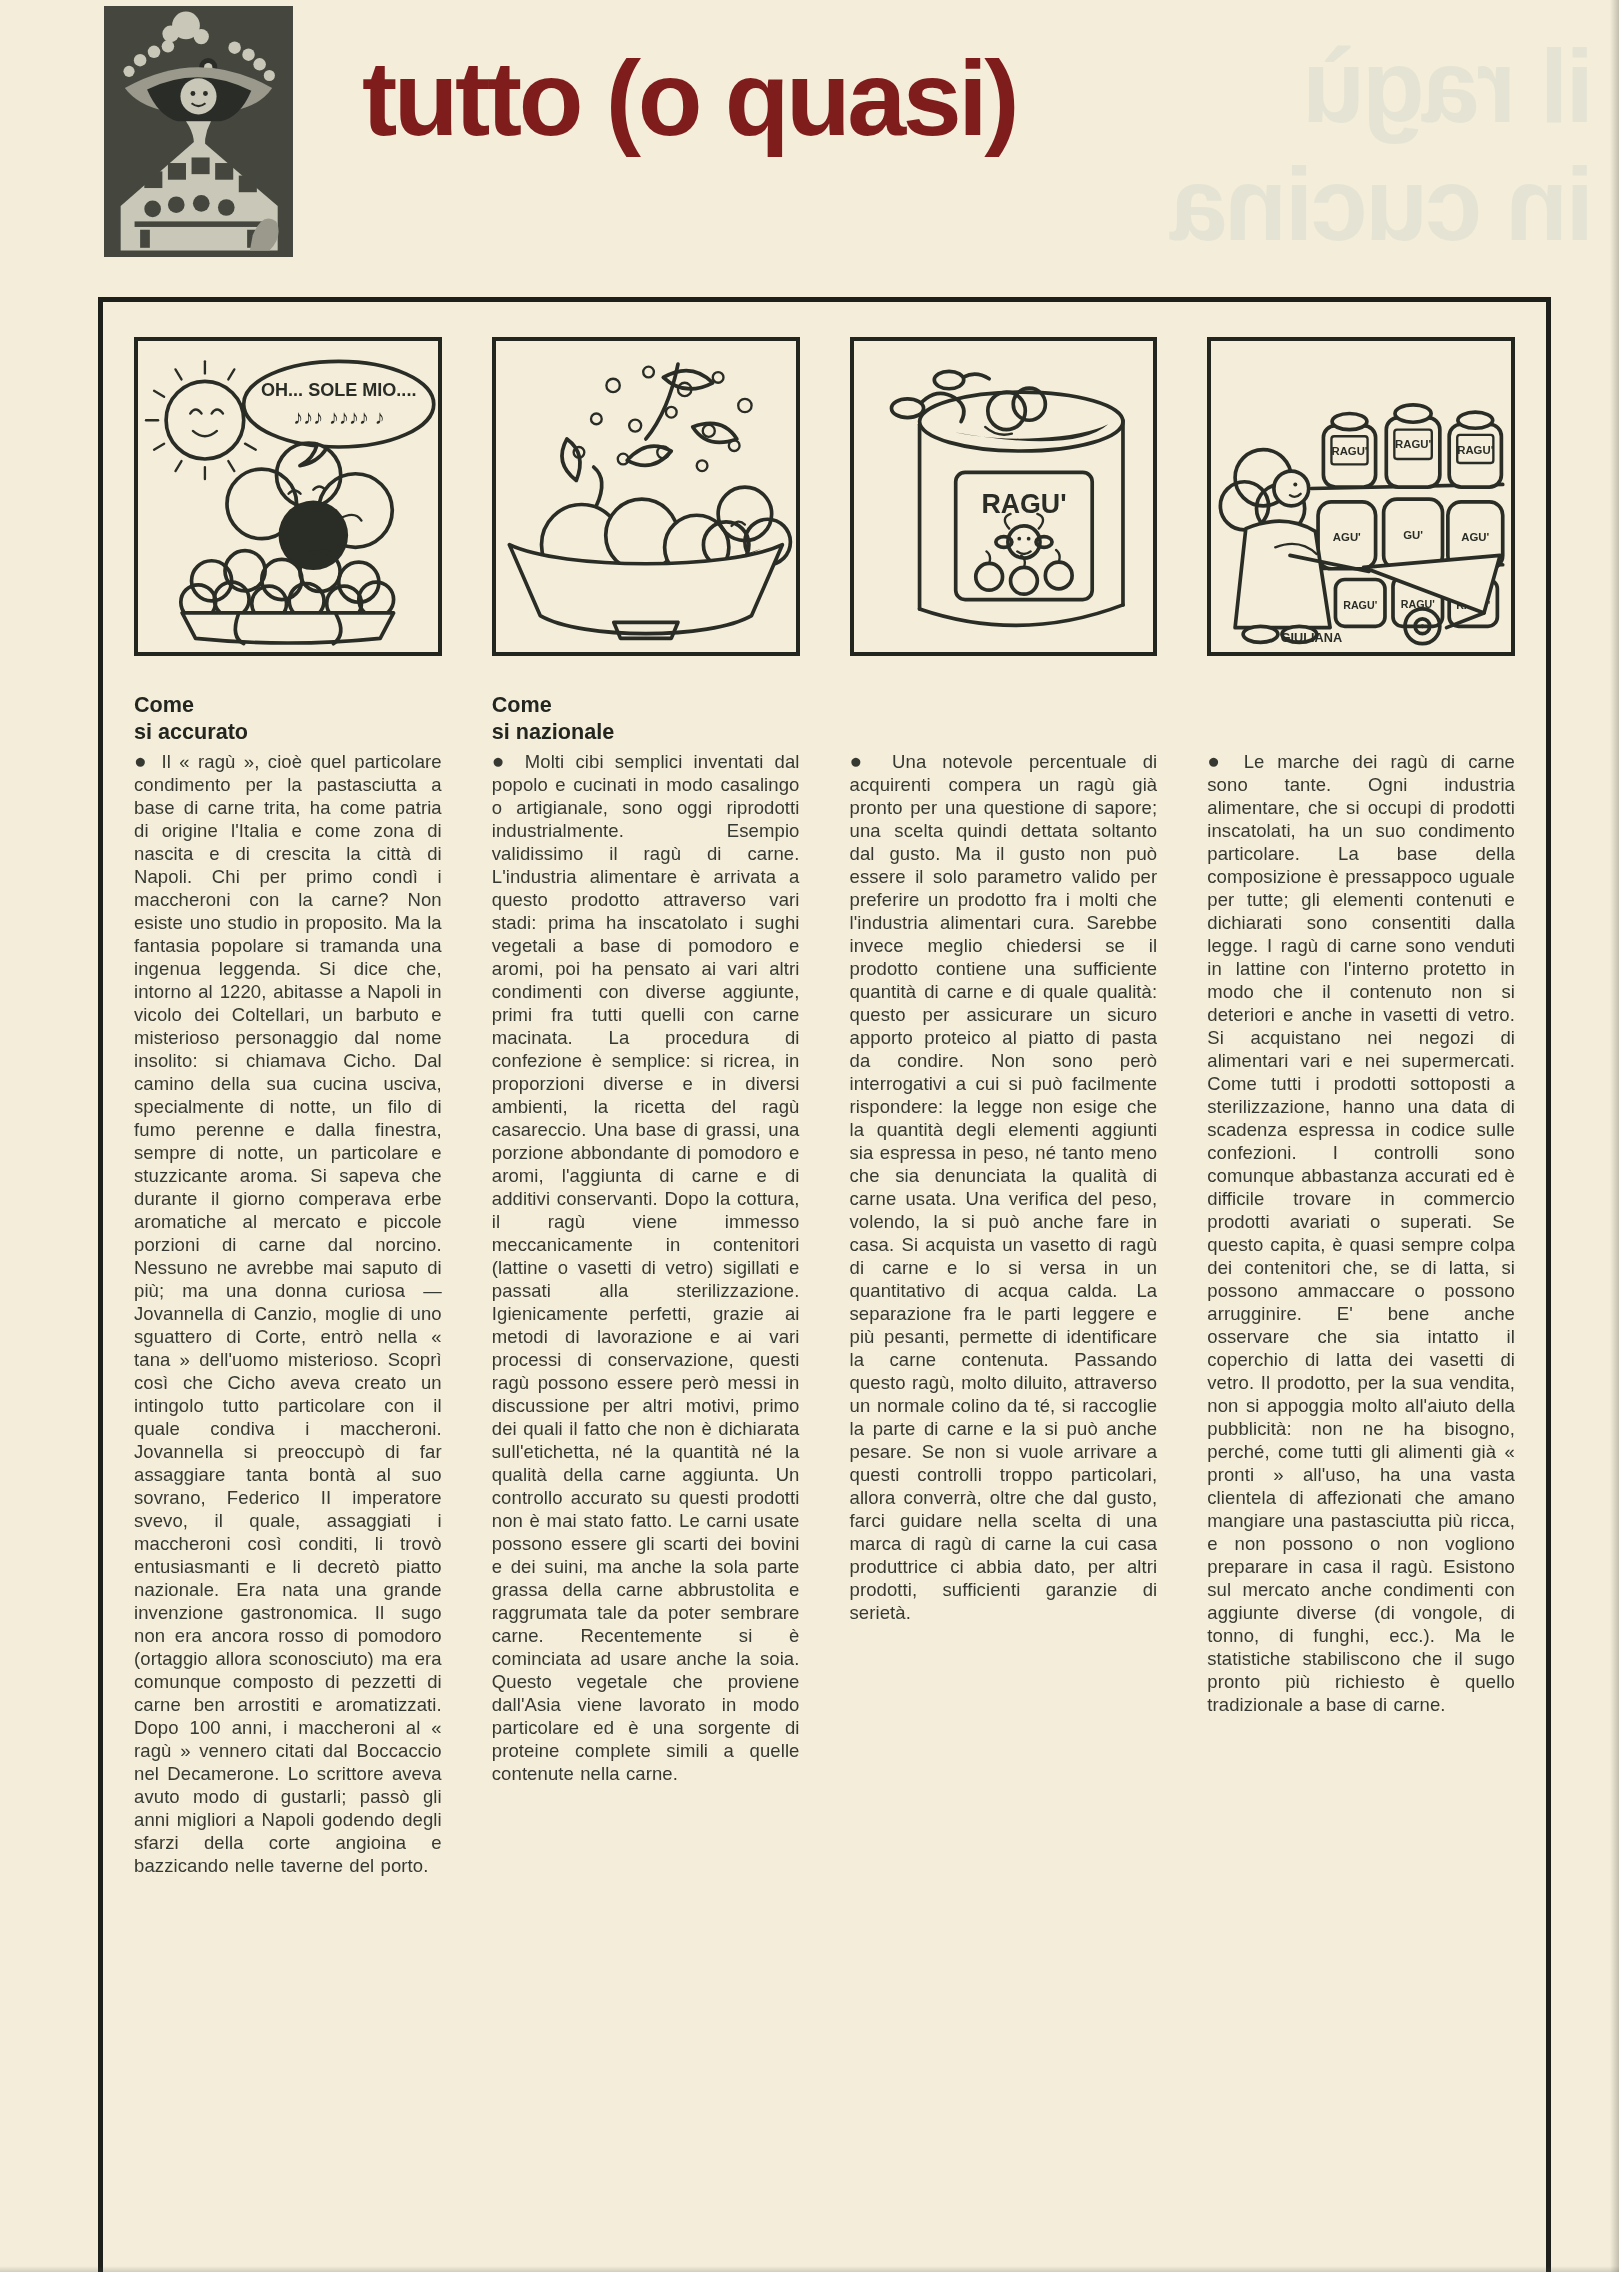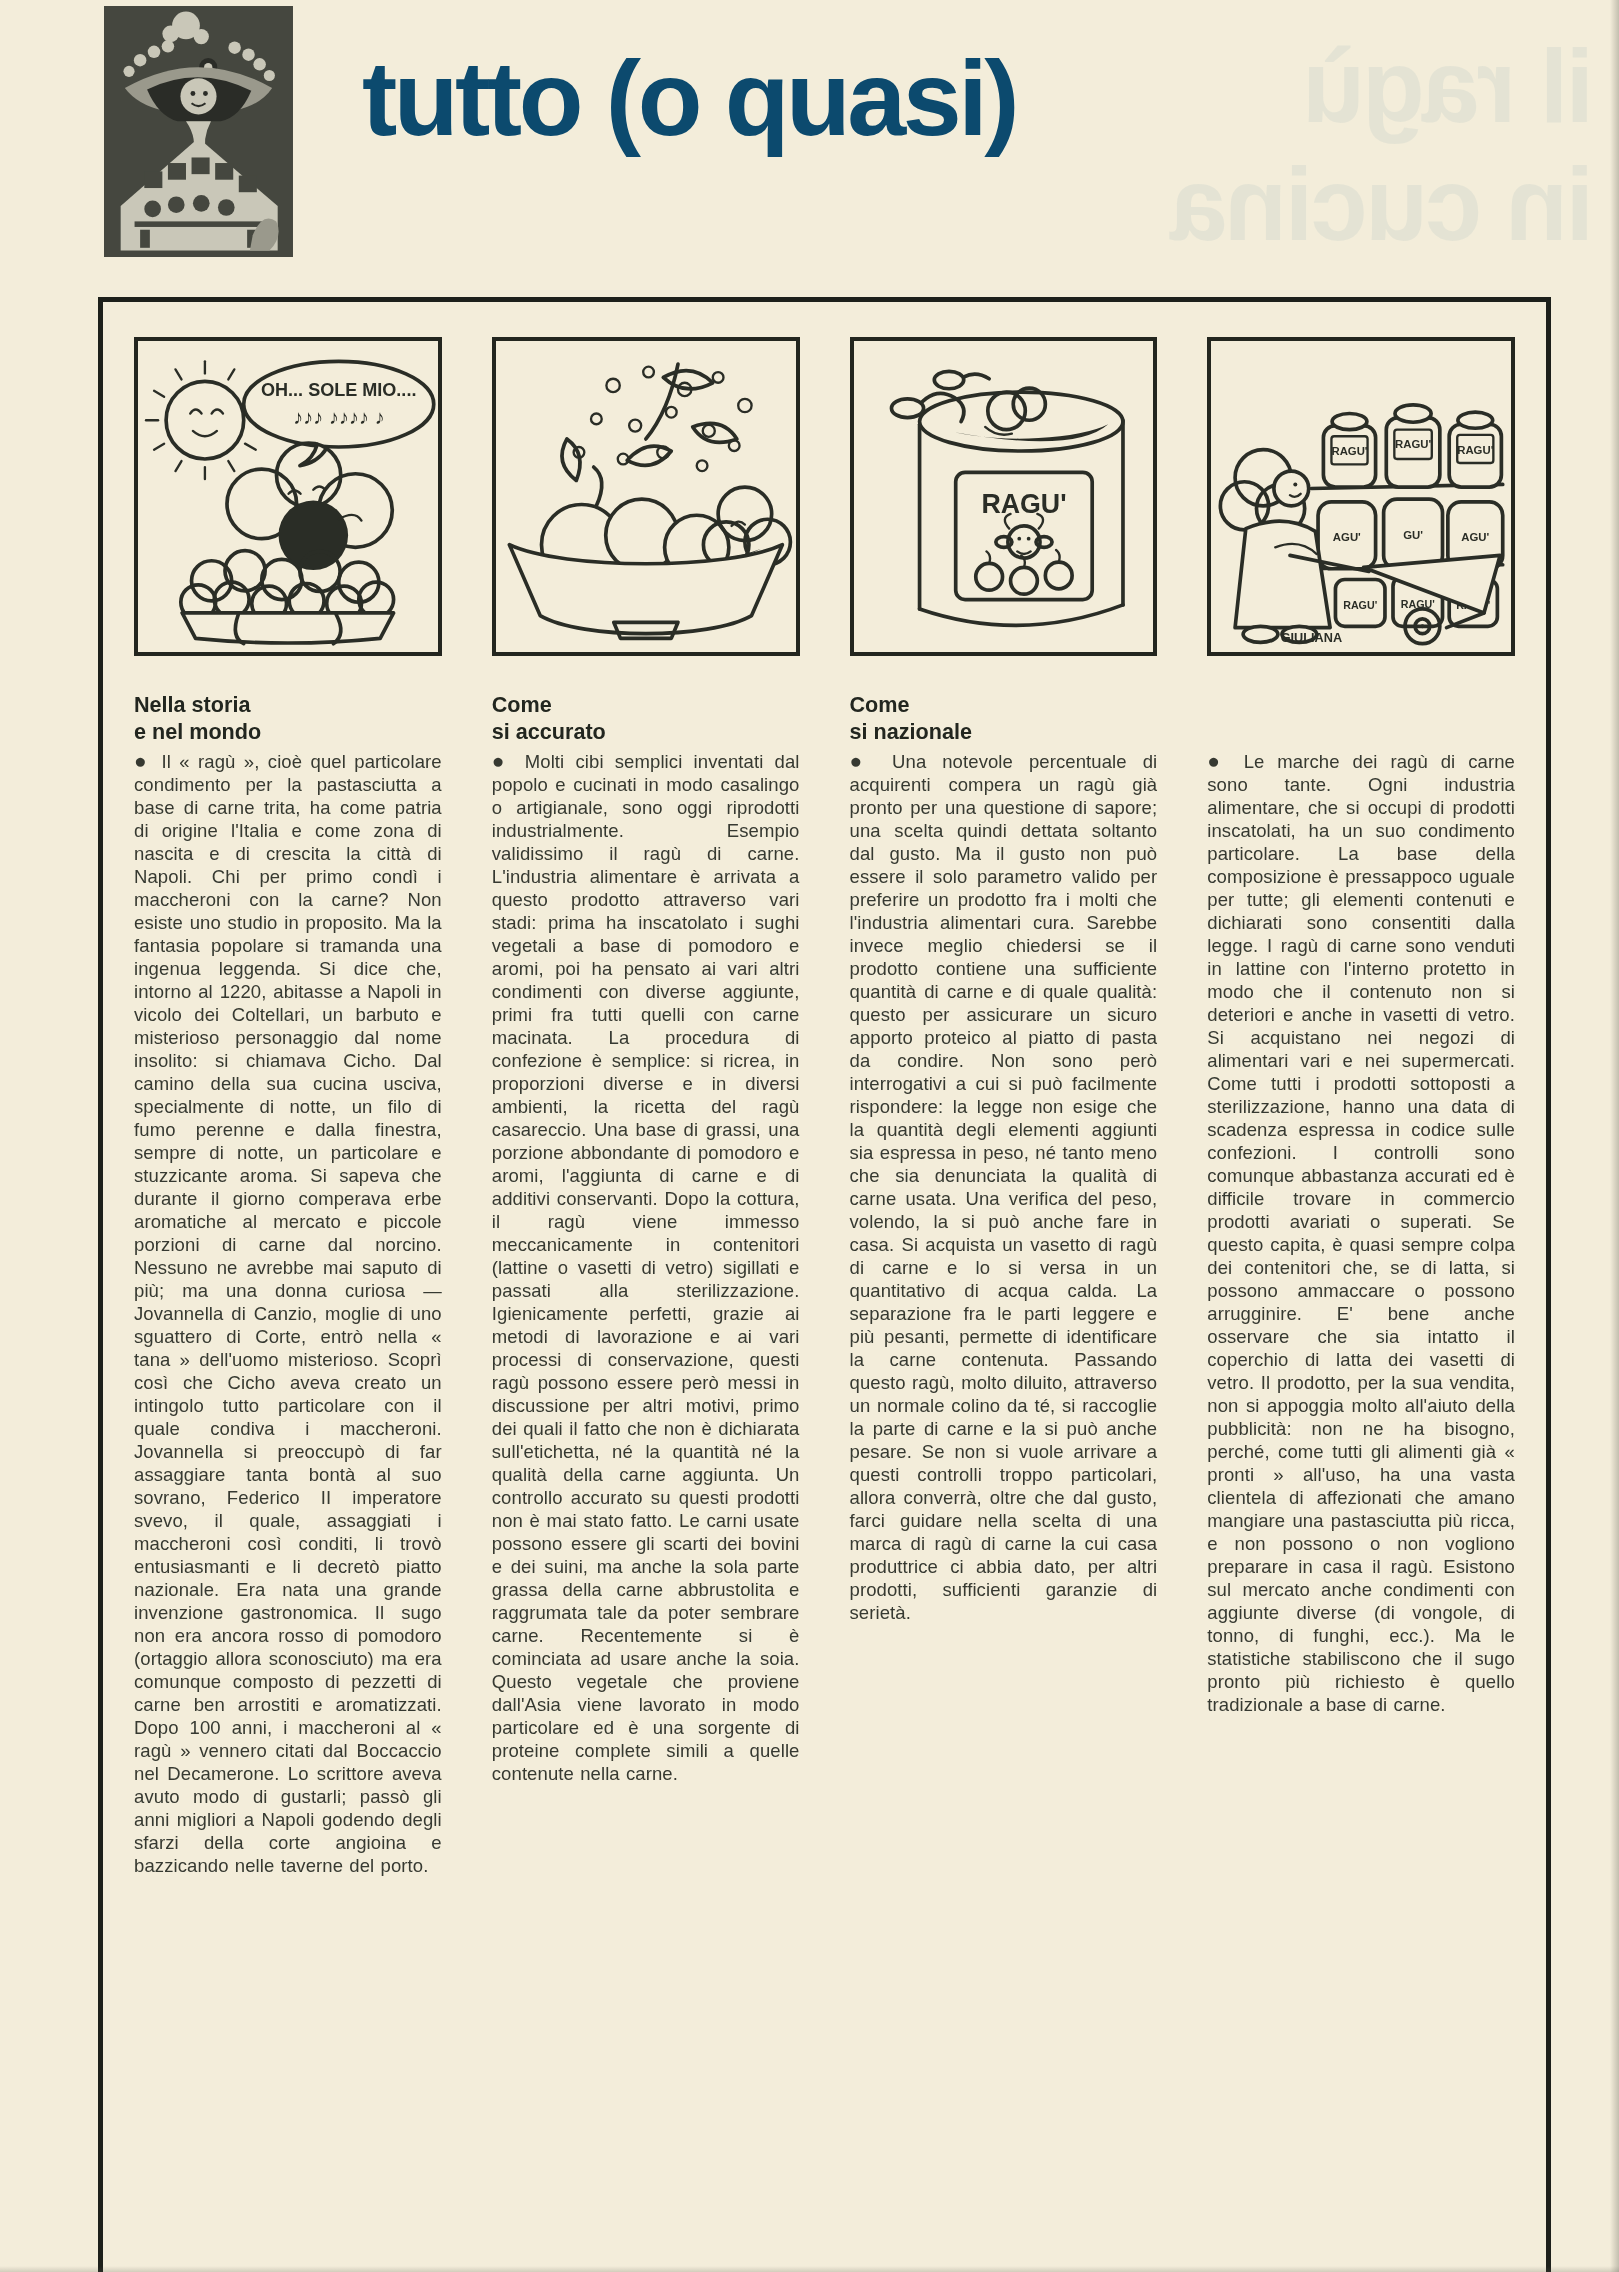--- a/index.html
+++ b/index.html
@@ -10,21 +10,21 @@
   }
   .scan-edge{position:absolute;top:0;right:0;width:9.7px;height:100%;
     background:linear-gradient(to right,rgba(0,0,0,0),rgba(90,90,80,.35));}
   .scan-edge-bottom{position:absolute;left:0;bottom:0;width:100%;height:7px;
     background:linear-gradient(to bottom,rgba(0,0,0,0),rgba(90,90,80,.25));}
 
   
   .logo{position:absolute;left:104px;top:5.6px;width:189px;height:252px;}
   .title{position:absolute;left:362px;top:43px;width:1044px;
     font-weight:bold;font-size:106px;line-height:110px;letter-spacing:-3.5px;
-    color:#0c4a6e;}
+    color:#7f1d1d;}
   .ghost{position:absolute;left:898px;top:28px;width:696px;text-align:left;
     font-weight:bold;font-size:103px;line-height:118px;letter-spacing:-2.8px;
     color:#6d96a4;opacity:.10;transform:scaleX(-1);}
 
   
   .frame{position:absolute;left:98px;top:297px;width:1453px;height:1975px;
     box-sizing:border-box;border:5.6px solid #1d201b;border-bottom:none;
     padding:35px 31px 0 31px;}
 
   .grid{display:grid;grid-template-columns:repeat(4,1fr);column-gap:50px;}
@@ -298,24 +298,20 @@
         <circle cx="316" cy="418" r="11" class="ink"></circle>
         <circle cx="316" cy="418" r="3" class="ink-fill"></circle>
         <path d="M408 398 L352 420" class="ink"></path>
         <text x="150" y="442" text-anchor="middle" font-size="19" font-weight="bold" class="cartoon">GIULIANA</text>
       </svg>
     </div>
   </div>
 
   <div class="grid headers">
     <div class="colhead">
-      <div>Nella storia</div>
-      <div>e nel mondo</div>
-    </div>
-    <div class="colhead">
       <div>Come</div>
       <div>si accurato</div>
     </div>
     <div class="colhead">
       <div>Come</div>
       <div>si nazionale</div>
     </div>
   </div>
 
   <div class="grid bodies">

